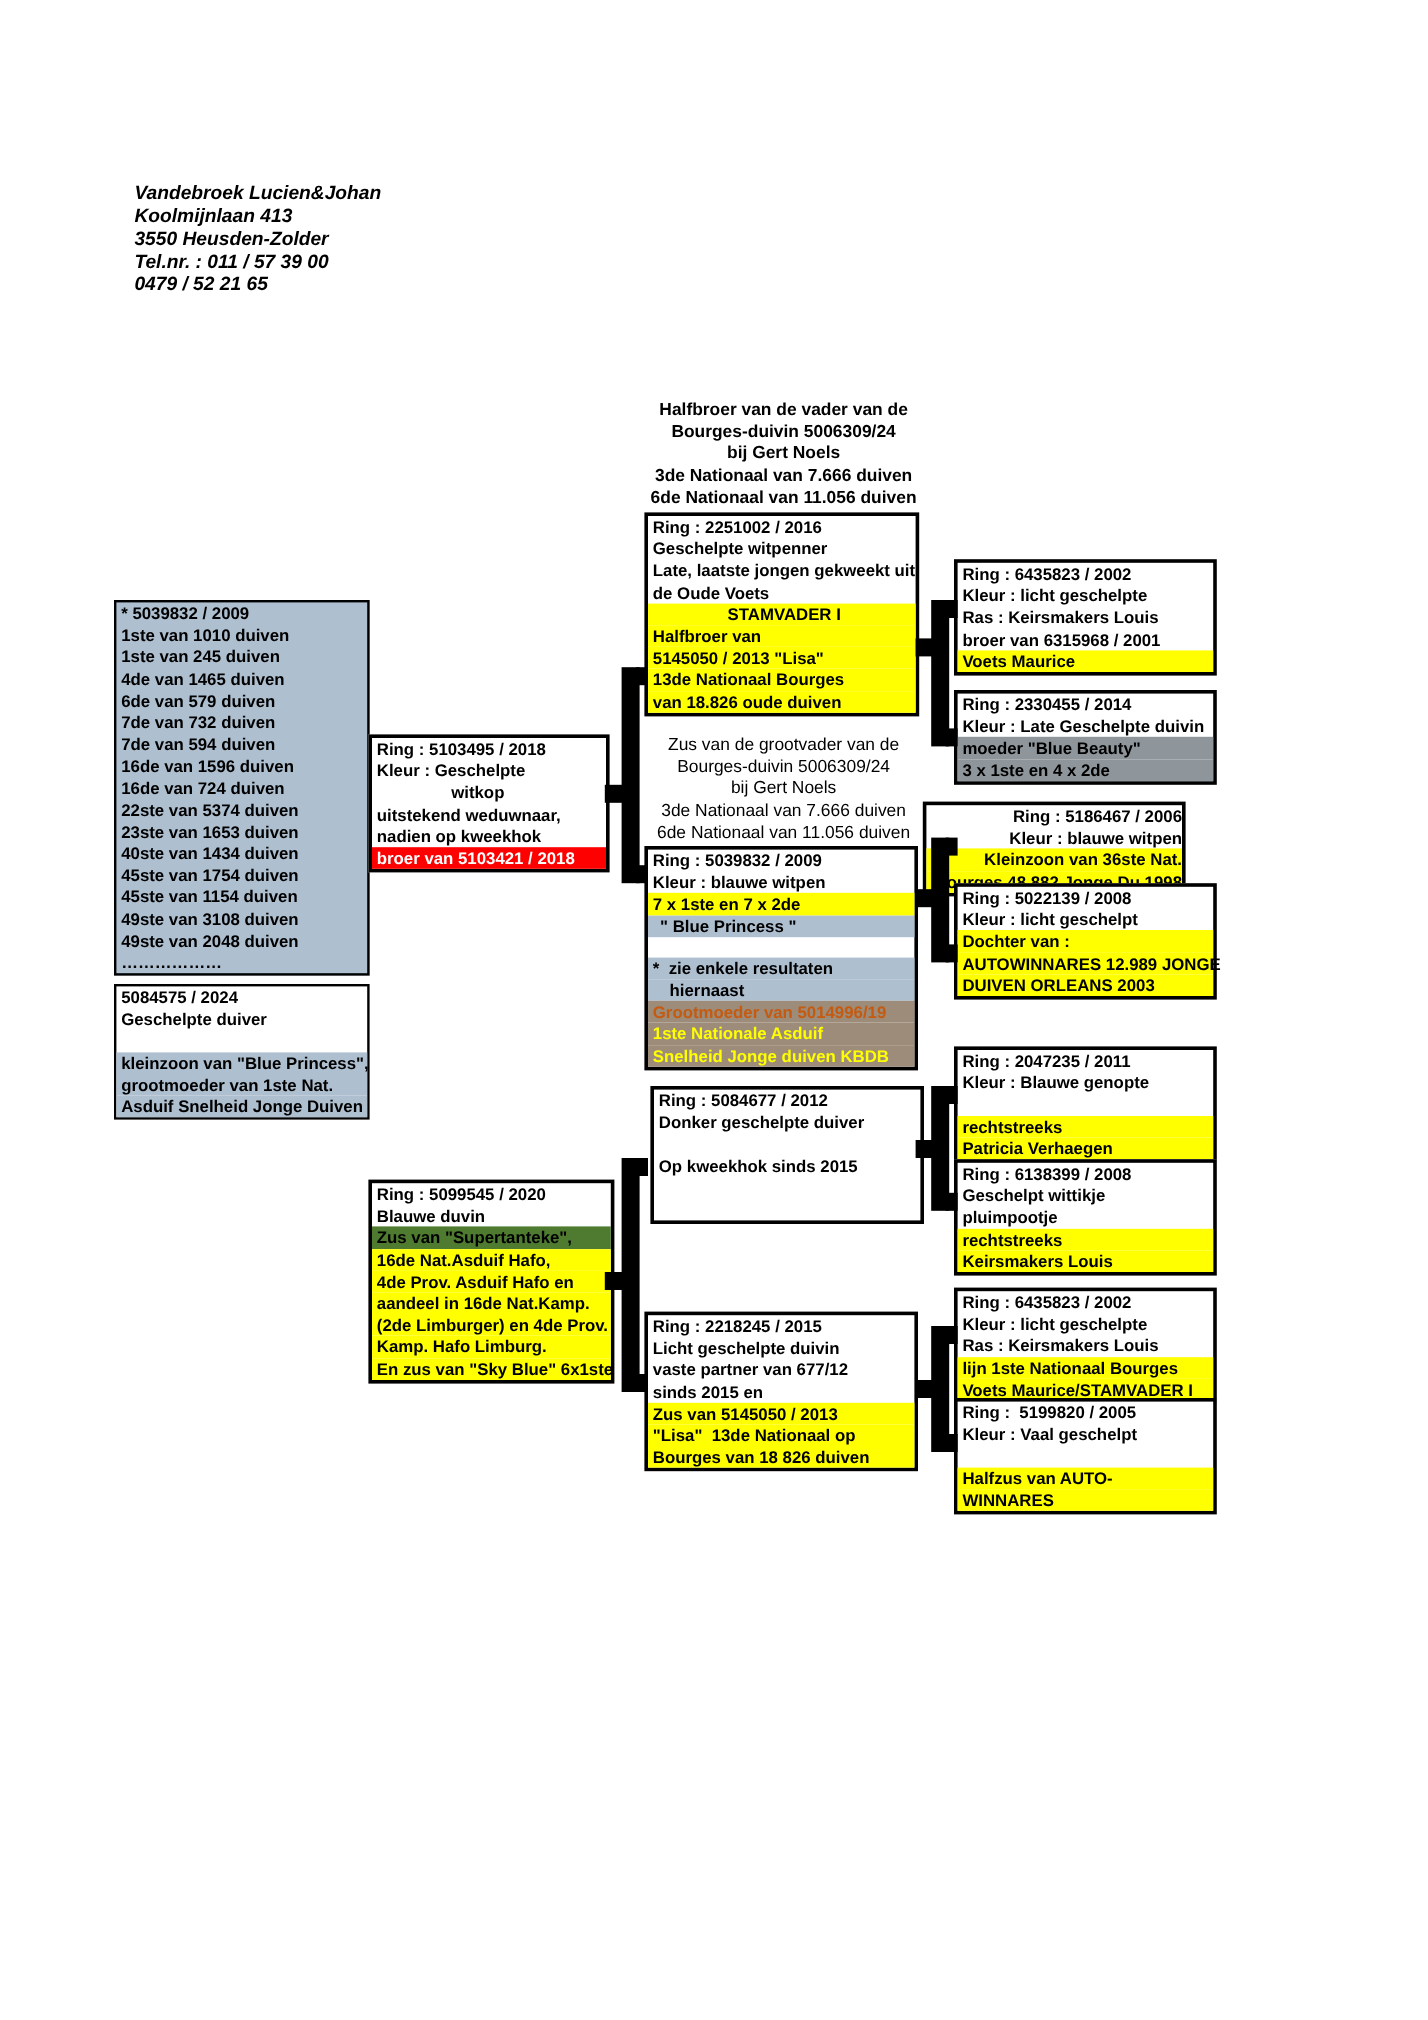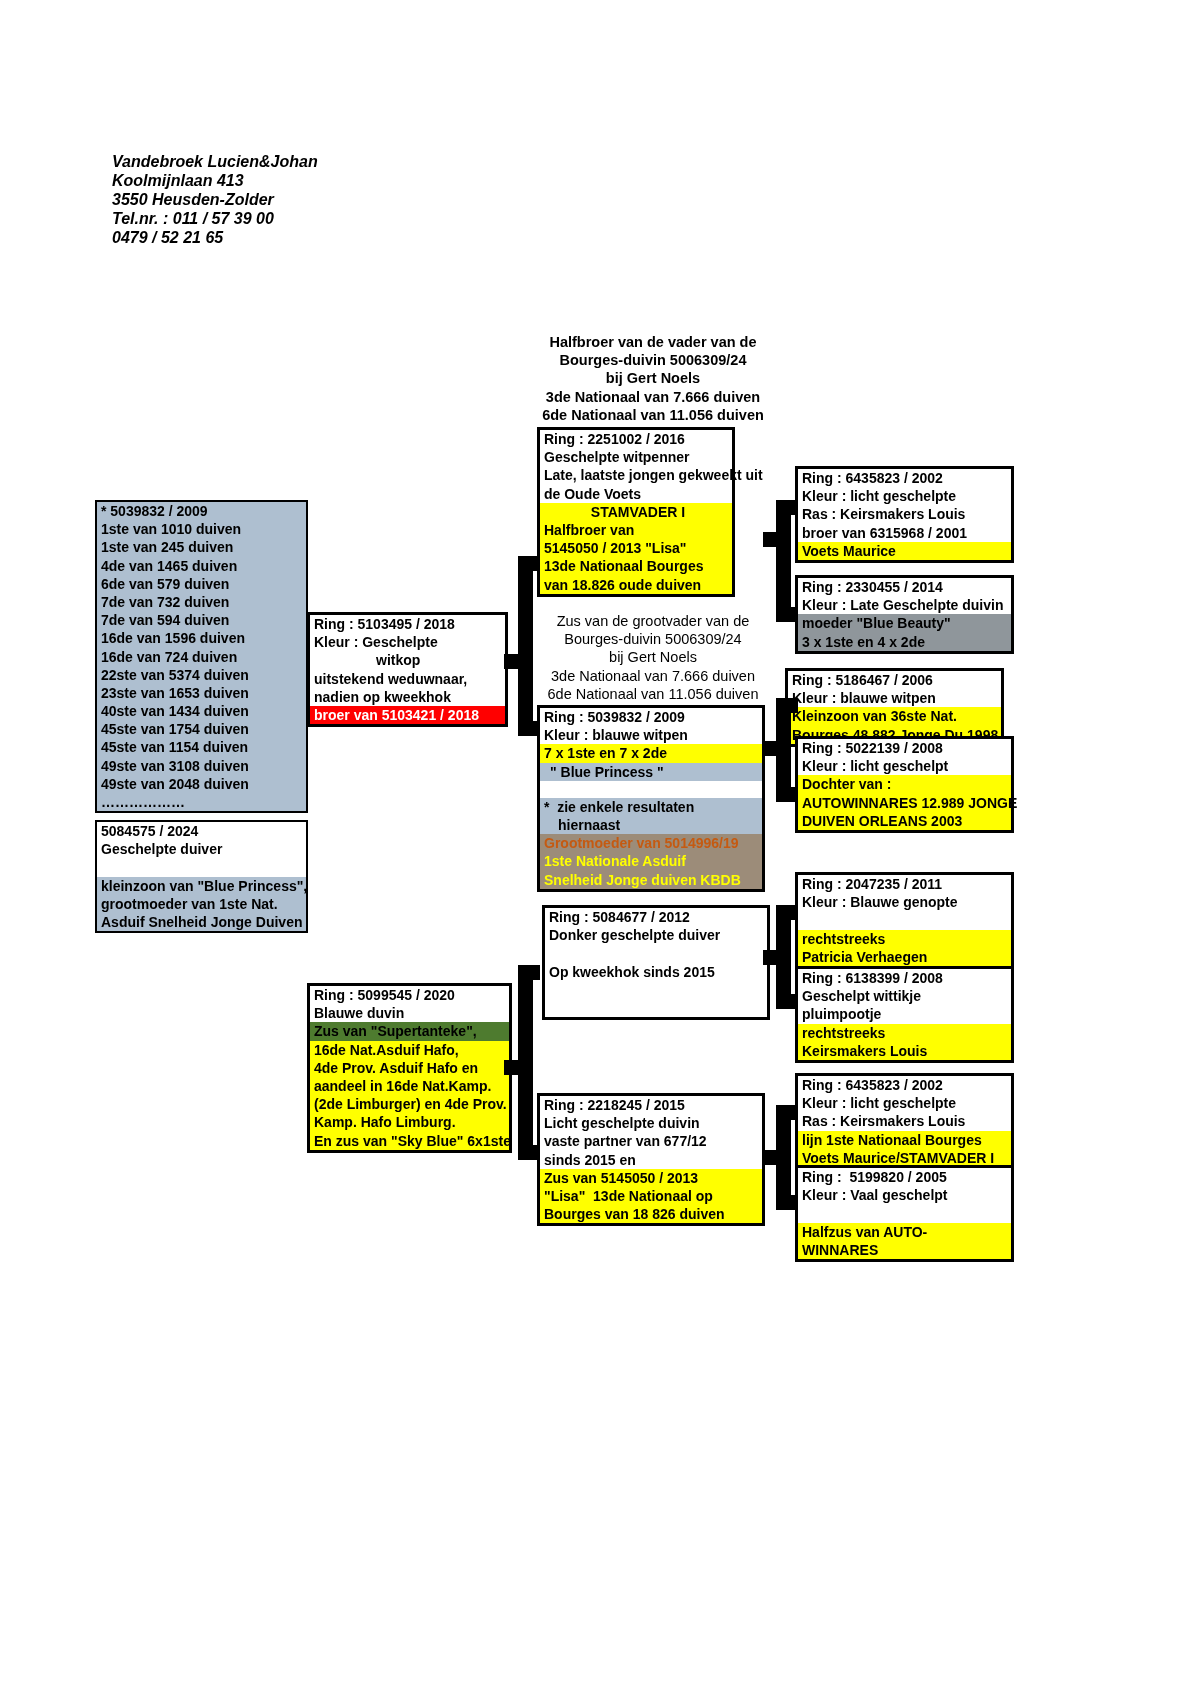--- a/index.html
+++ b/index.html
@@ -26,25 +26,25 @@
   .box {
     position:absolute; background:#ffffff;
     border:3px solid #000;
     font-size:14px; font-weight:bold;
   }
   .box .ln { height:18.2px; line-height:18.2px; padding-left:4px; white-space:pre; overflow:visible; }
   .thin { border-width:2px; }
   #box-results   { left:95px;  top:500px;  width:213px; background:#aebfd0; }
   #box-subnote   { left:95px;  top:820px;  width:213px; }
   #box-father    { left:307px; top:612px;  width:201px; }
-  #box-ff        { left:537px; top:427px;  width:198px; }
+  #box-ff        { left:537px; top:427px;  width:229px; }
   #box-fm        { left:537px; top:705px;  width:228px; }
   #box-fff       { left:795px; top:466px;  width:219px; }
   #box-ffm       { left:795px; top:575px;  width:219px; }
-  #box-fmf       { left:785px; top:668px;  width:219px; }
+  #box-fmf       { left:769px; top:668px;  width:219px;text-align:right; }
   #box-fmm       { left:795px; top:736px;  width:219px; }
   #box-mother    { left:307px; top:983px;  width:205px; }
   #box-mf        { left:542px; top:905px;  width:228px; }
   #box-mm        { left:537px; top:1093px; width:228px; }
   #box-mff       { left:795px; top:872px;  width:219px; }
   #box-mfm       { left:795px; top:966px;  width:219px; }
   #box-mmf       { left:795px; top:1073px; width:219px; }
   #box-mmm       { left:795px; top:1165px; width:219px; }
   .bar { position:absolute; background:#000; }
   

